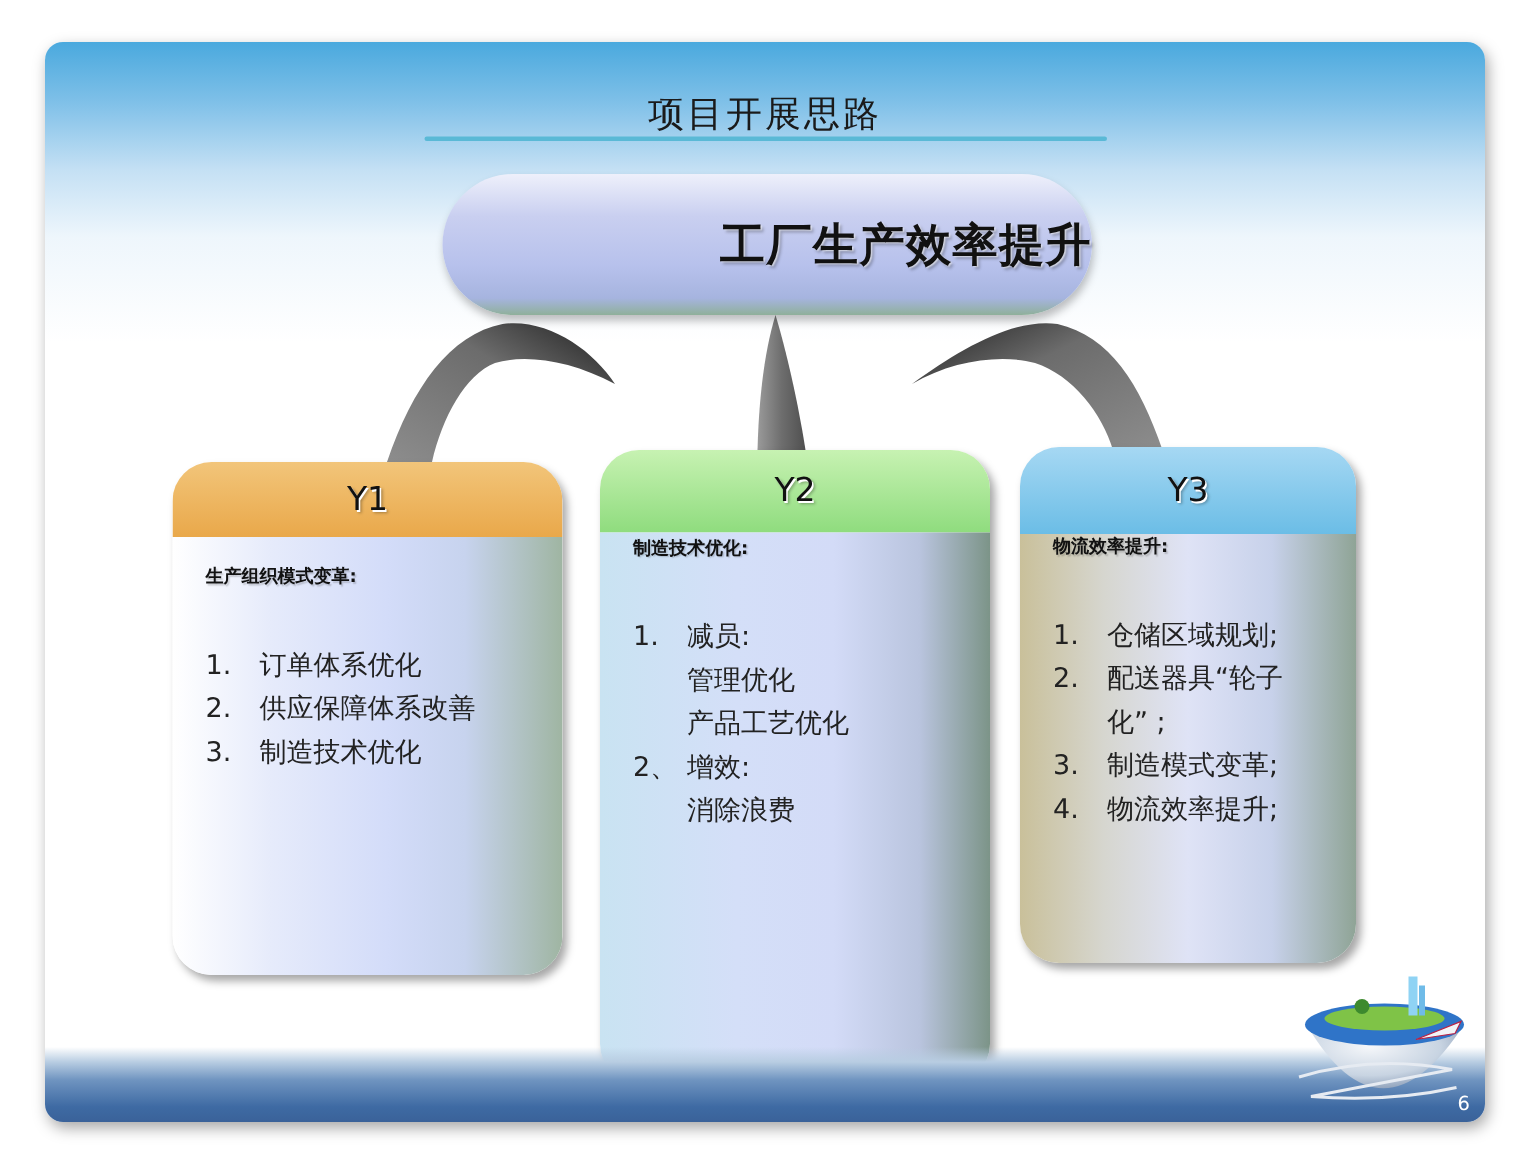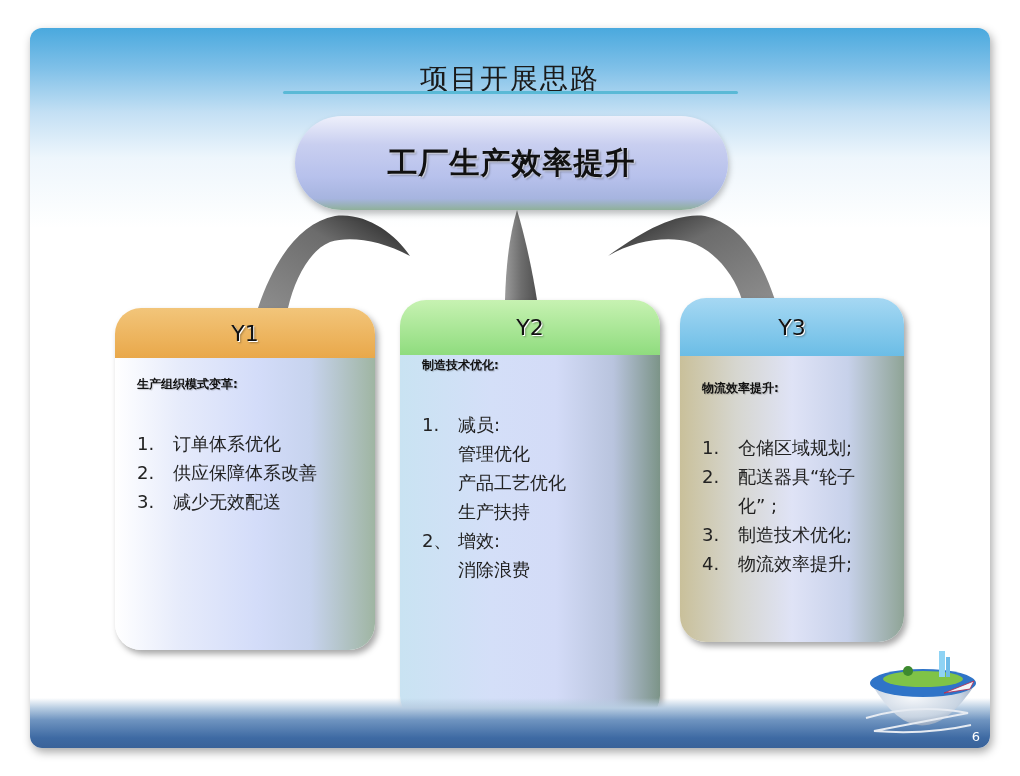--- a/index.html
+++ b/index.html
@@ -12,32 +12,32 @@
       border-radius: 12px; overflow: hidden;
       box-shadow: 2px 4px 10px rgba(0,0,0,0.35);
       background: linear-gradient(to bottom, #4aa9de 0px, #7fc0e8 40px, #c4e0f4 85px, #eef6fc 130px, #ffffff 200px, #ffffff 100%);
     }
     .sea {
       position: absolute; left: 0; right: 0; bottom: 0; height: 50px;
       background: linear-gradient(to bottom, rgba(255,255,255,0) 0px, #b8cde2 10px, #6f94c0 22px, #3e6aa3 40px, #3a6299 100%);
     }
     .title {
       position: absolute; left: 0; right: 0; top: 32px; text-align: center;
-      font-size: 28px; color: #1a1a1a; letter-spacing: 2px;
+      font-size: 24px; color: #1a1a1a; letter-spacing: 2px;
     }
     .title-line {
       position: absolute; left: 253px; top: 63px; width: 455px; height: 3px;
       background: #5ab9d6; border-radius: 2px;
     }
     .pill {
       position: absolute; left: 265px; top: 88px; width: 433px; height: 94px;
       border-radius: 47px;
       background: linear-gradient(to bottom, #eef0fb 0%, #c9cff0 30%, #b7c1ec 65%, #a6b4df 88%, #8fb09a 100%);
       box-shadow: 1px 4px 6px rgba(0,0,0,0.25);
-      display: flex; align-items: center; justify-content: center;
+      display: flex; align-items: center; justify-content: flex-end;
     }
     .pill-text {
       font-size: 30px; font-weight: bold; color: #111;
       text-shadow: 1px 1px 1px rgba(255,255,255,0.6), 2px 2px 2px rgba(0,0,0,0.25);
       letter-spacing: 1px;
     }
     .connectors { position: absolute; left: 0; top: 0; }
     .card {
       position: absolute; border-radius: 26px; overflow: hidden;
       box-shadow: 3px 4px 6px rgba(0,0,0,0.35);
@@ -115,21 +115,21 @@
       <div class="item">
         <span class="num">1.</span>
         <span>订单体系优化</span>
       </div>
       <div class="item">
         <span class="num">2.</span>
         <span>供应保障体系改善</span>
       </div>
       <div class="item">
         <span class="num">3.</span>
-        <span>减少无效配送</span>
+        <span>制造技术优化</span>
       </div>
     </div>
   </div>
 
   <div class="card" id="card-y2">
     <div class="card-bgbody" style="top:55px;"></div>
     <div class="card-head">Y2</div>
     <div class="card-body" style="position:relative; padding-top:2px;">
       <div class="card-heading">制造技术优化:</div>
       <div class="item">
@@ -137,55 +137,51 @@
         <span>减员:</span>
       </div>
       <div class="item cont">
         <span class="num"></span>
         <span>管理优化</span>
       </div>
       <div class="item cont">
         <span class="num"></span>
         <span>产品工艺优化</span>
       </div>
-      <div class="item cont">
-        <span class="num"></span>
-        <span>生产扶持</span>
-      </div>
       <div class="item">
         <span class="num">2、</span>
         <span>增效:</span>
       </div>
       <div class="item cont">
         <span class="num"></span>
         <span>消除浪费</span>
       </div>
     </div>
   </div>
 
   <div class="card" id="card-y3">
     <div class="card-bgbody" style="top:58px;"></div>
     <div class="card-head">Y3</div>
-    <div class="card-body" style="position:relative; padding-top:24px;">
+    <div class="card-body" style="position:relative; padding-top:0;">
       <div class="card-heading">物流效率提升:</div>
       <div class="item">
         <span class="num">1.</span>
         <span>仓储区域规划;</span>
       </div>
       <div class="item">
         <span class="num">2.</span>
         <span>配送器具“轮子</span>
       </div>
       <div class="item cont">
         <span class="num"></span>
         <span>化” ;</span>
       </div>
       <div class="item">
         <span class="num">3.</span>
-        <span>制造技术优化;</span>
+        <span>制造模式变革;</span>
       </div>
       <div class="item">
         <span class="num">4.</span>
         <span>物流效率提升;</span>
       </div>
     </div>
   </div>
 
   <div class="sea"></div>
 

